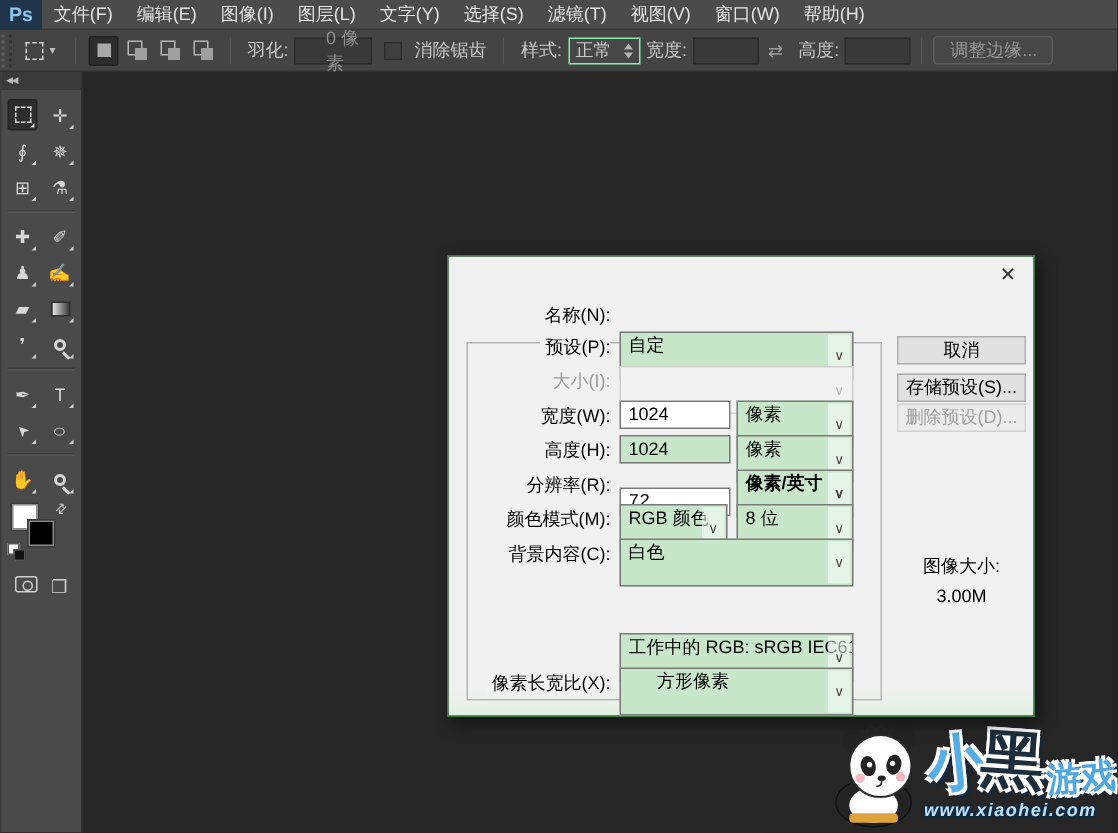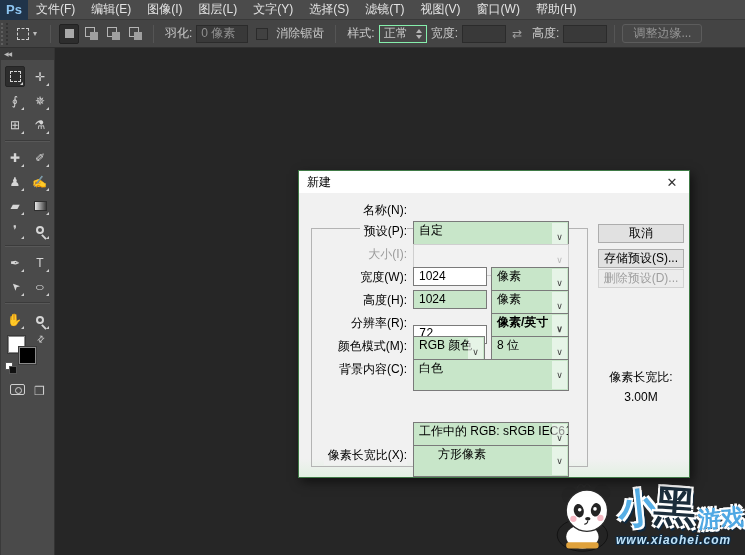--- a/index.html
+++ b/index.html
@@ -18,21 +18,21 @@
   .dash-sq { width:12px; height:12px; border:1px dashed #cfcfcf; display:inline-block; }
   .caret-down { font-size:8px; color:#bdbdbd; }
   .vsep { width:1px; height:18px; background:#333; border-right:1px solid #555; margin:0 7px; }
   .mode-btn { width:20px; height:20px; display:flex; align-items:center; justify-content:center; margin:0 1px; position:relative; }
   .mode-btn.pressed { background:#2d2d2d; border:1px solid #222; border-radius:2px; }
   .sq-fill { width:9px; height:9px; background:#a9a9a9; display:inline-block; }
   .dbl-sq { width:13px; height:13px; position:relative; display:inline-block; }
   .dbl-sq::before { content:""; position:absolute; left:0; top:0; width:8px; height:8px; border:1px solid #b5b5b5; }
   .dbl-sq::after { content:""; position:absolute; right:0; bottom:0; width:8px; height:8px; background:#9f9f9f; }
   .obar-label { margin:0 4px; white-space:nowrap; }
-  .obar-input { width:52px; height:18px; background:#393939; border:1px solid #2b2b2b; color:#8f8f8f; display:flex; align-items:center; padding-left:4px; }
+  .obar-input { width:52px; height:18px; background:#393939; border:1px solid #2b2b2b; color:#8f8f8f; display:flex; align-items:center; padding-left:20px; }
   .obar-check { width:12px; height:12px; background:#414141; border:1px solid #2b2b2b; margin:0 4px 0 8px; }
   .obar-combo { height:18px; background:#474747; border:1px solid #86efac; display:flex; align-items:center; padding:0 4px; gap:8px; }
   .ud { display:inline-flex; flex-direction:column; gap:2px; }
   .ud i { display:block; width:0; height:0; border-left:3px solid transparent; border-right:3px solid transparent; }
   .ud .up { border-bottom:4px solid #b5b5b5; }
   .ud .dn { border-top:4px solid #b5b5b5; }
   .swap-icon { color:#9f9f9f; font-size:12px; margin:0 6px; }
   .refine-btn { height:19px; border:1px solid #5c5c5c; border-radius:3px; color:#979797; padding:0 10px; display:flex; align-items:center; background:#474747; white-space:nowrap; }
 
   
@@ -257,23 +257,20 @@
       <circle cx="56" cy="41" r="3.5" fill="#f6b9c4"></circle>
     </svg>
     <span class="wm-xiao">小</span>
     <span class="wm-hei">黑</span>
     <span class="wm-youxi">游戏</span>
     <span class="wm-url">www.xiaohei.com</span>
   </div>
 </div>
 
 <div class="dialog">
-  <div class="dlg-title">
-    <span class="dlg-title-text">新建</span>
-  </div>
   <div class="dlg-close">✕</div>
 
   <div class="groupbox"></div>
 
   <span class="dlabel" style="top:30px">名称(N):</span>
 
   <span class="dlabel" style="top:51px">预设(P):</span>
   <div class="combo" style="left:114px; top:50px; width:156px;">
     <span>自定</span>
     <span class="chev">∨</span>
@@ -331,15 +328,15 @@
   <span class="dlabel" style="top:275px">像素长宽比(X):</span>
   <div class="combo" style="left:114px; top:274px; width:156px;padding-left:24px;">
     <span>方形像素</span>
     <span class="chev">∨</span>
   </div>
 
   <div class="btn" style="top:53px">取消</div>
   <div class="btn" style="top:78px">存储预设(S)...</div>
   <div class="btn disabled" style="top:98px">删除预设(D)...</div>
 
-  <span class="imginfo" style="top:198px">像素长宽比:</span>
+  <span class="imginfo" style="top:198px">图像大小:</span>
   <span class="imginfo" style="top:219px">3.00M</span>
 </div>
 
 </body></html>

